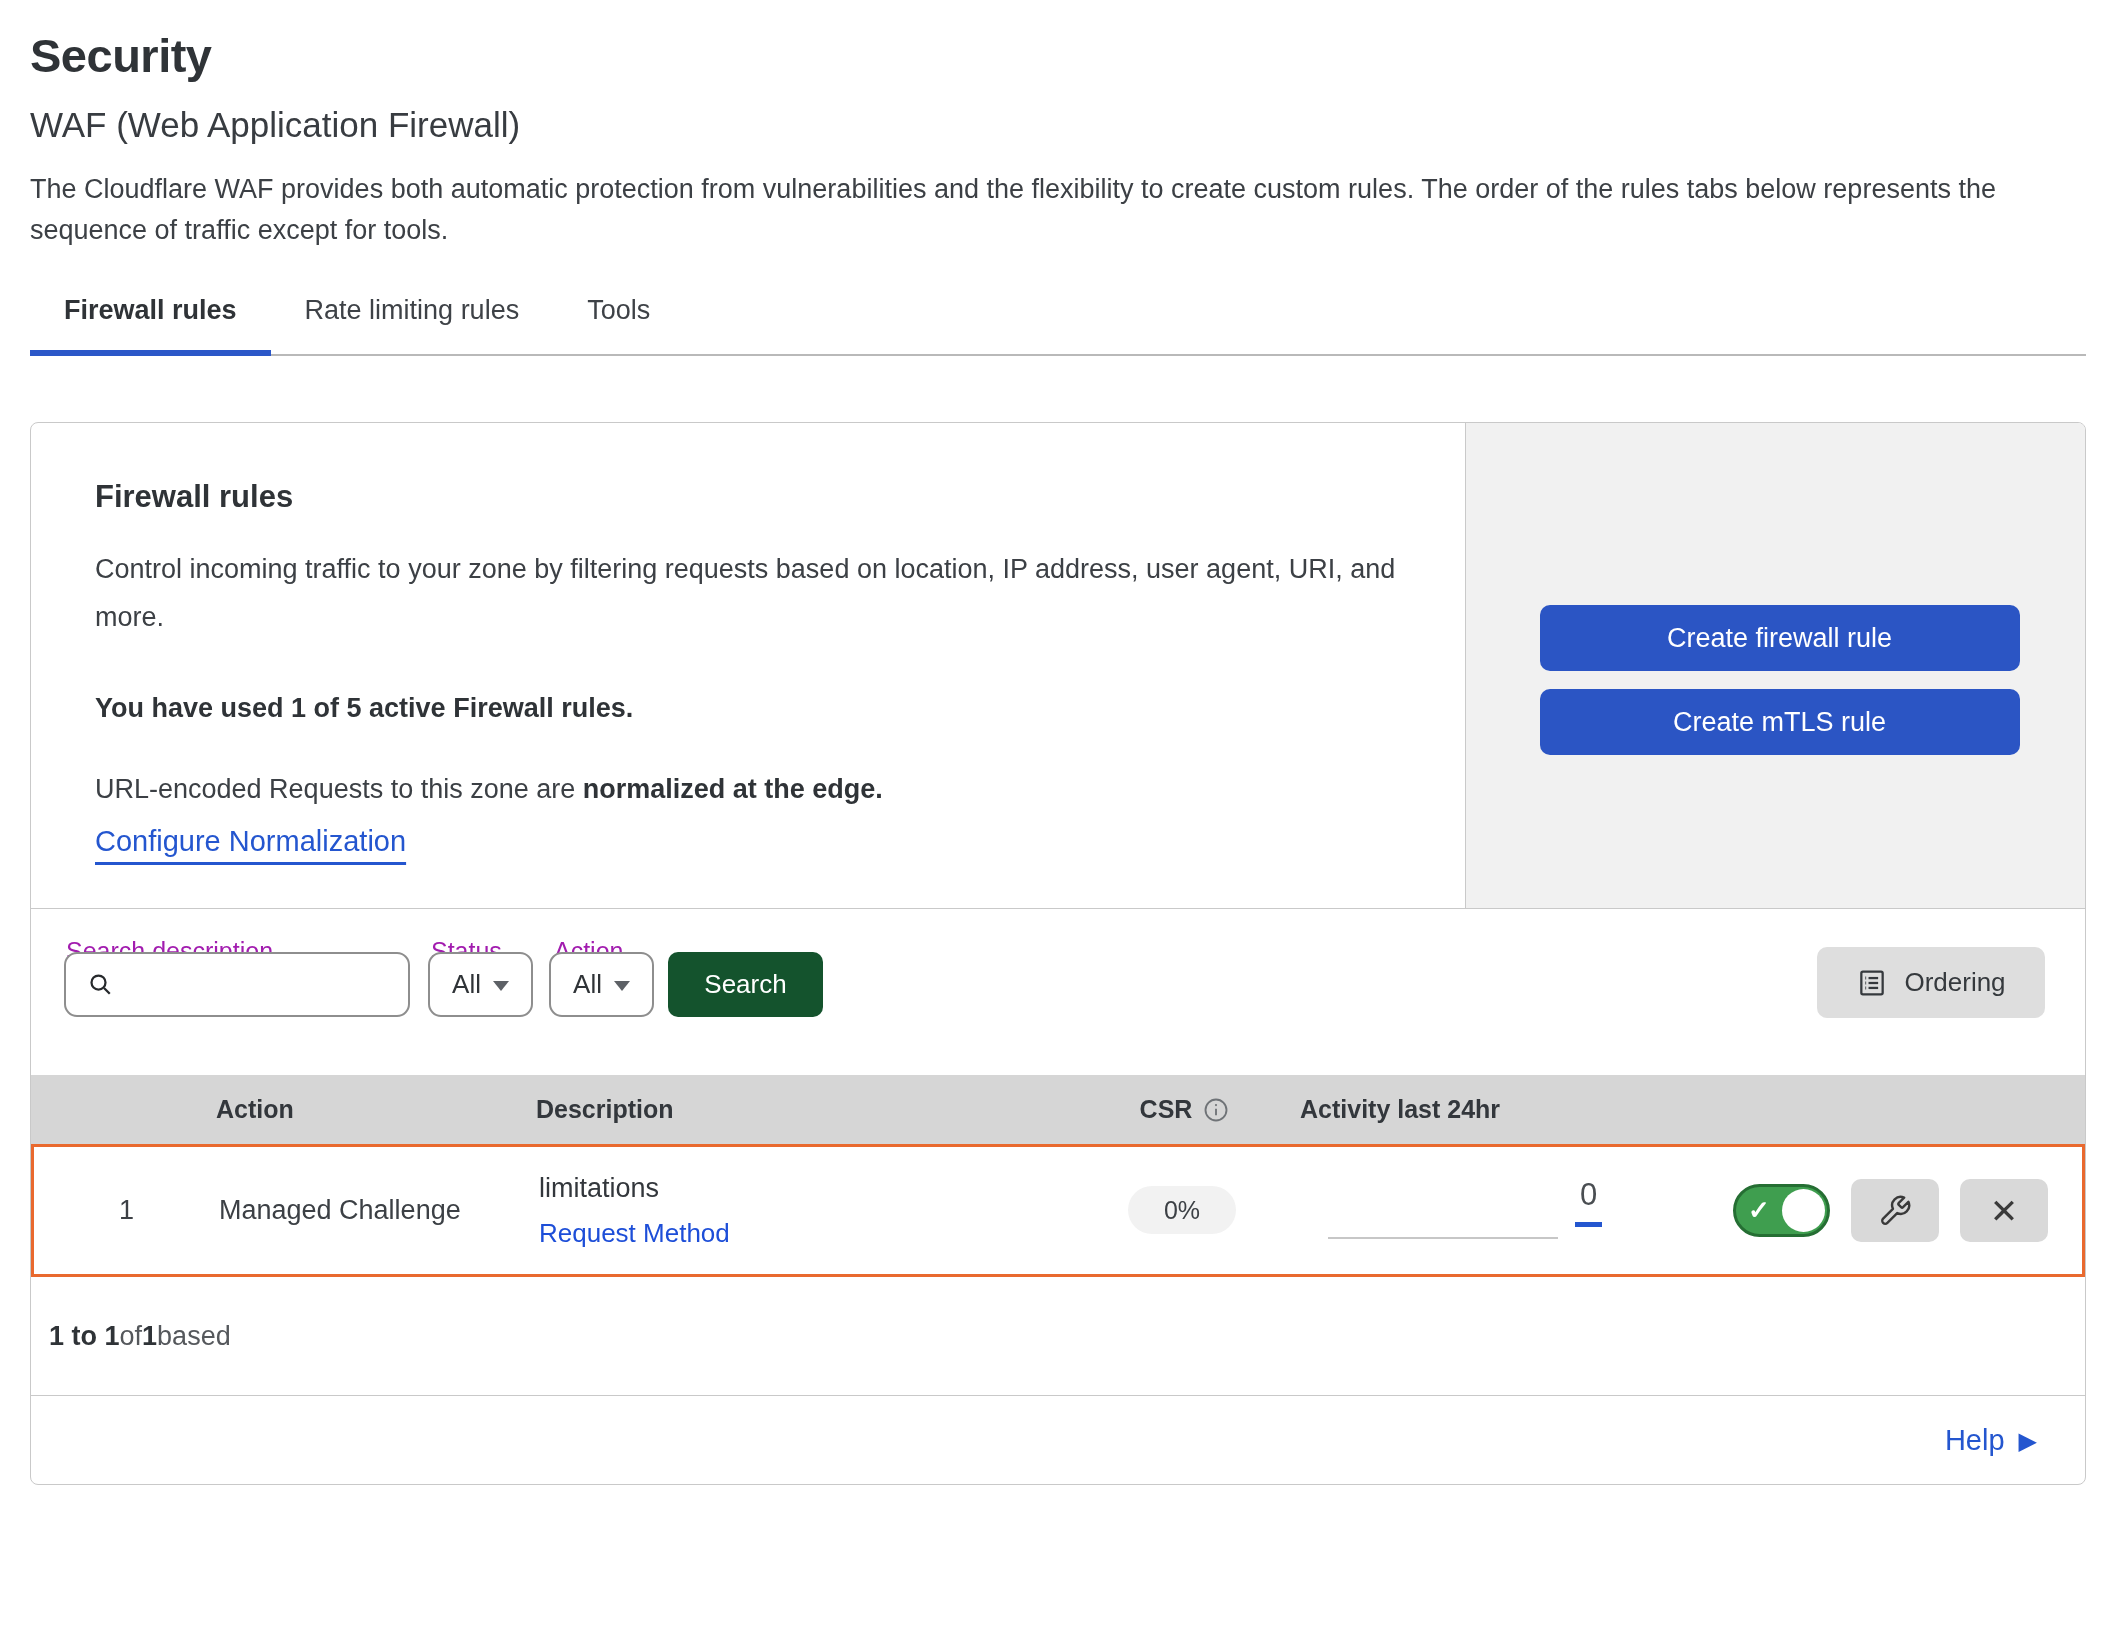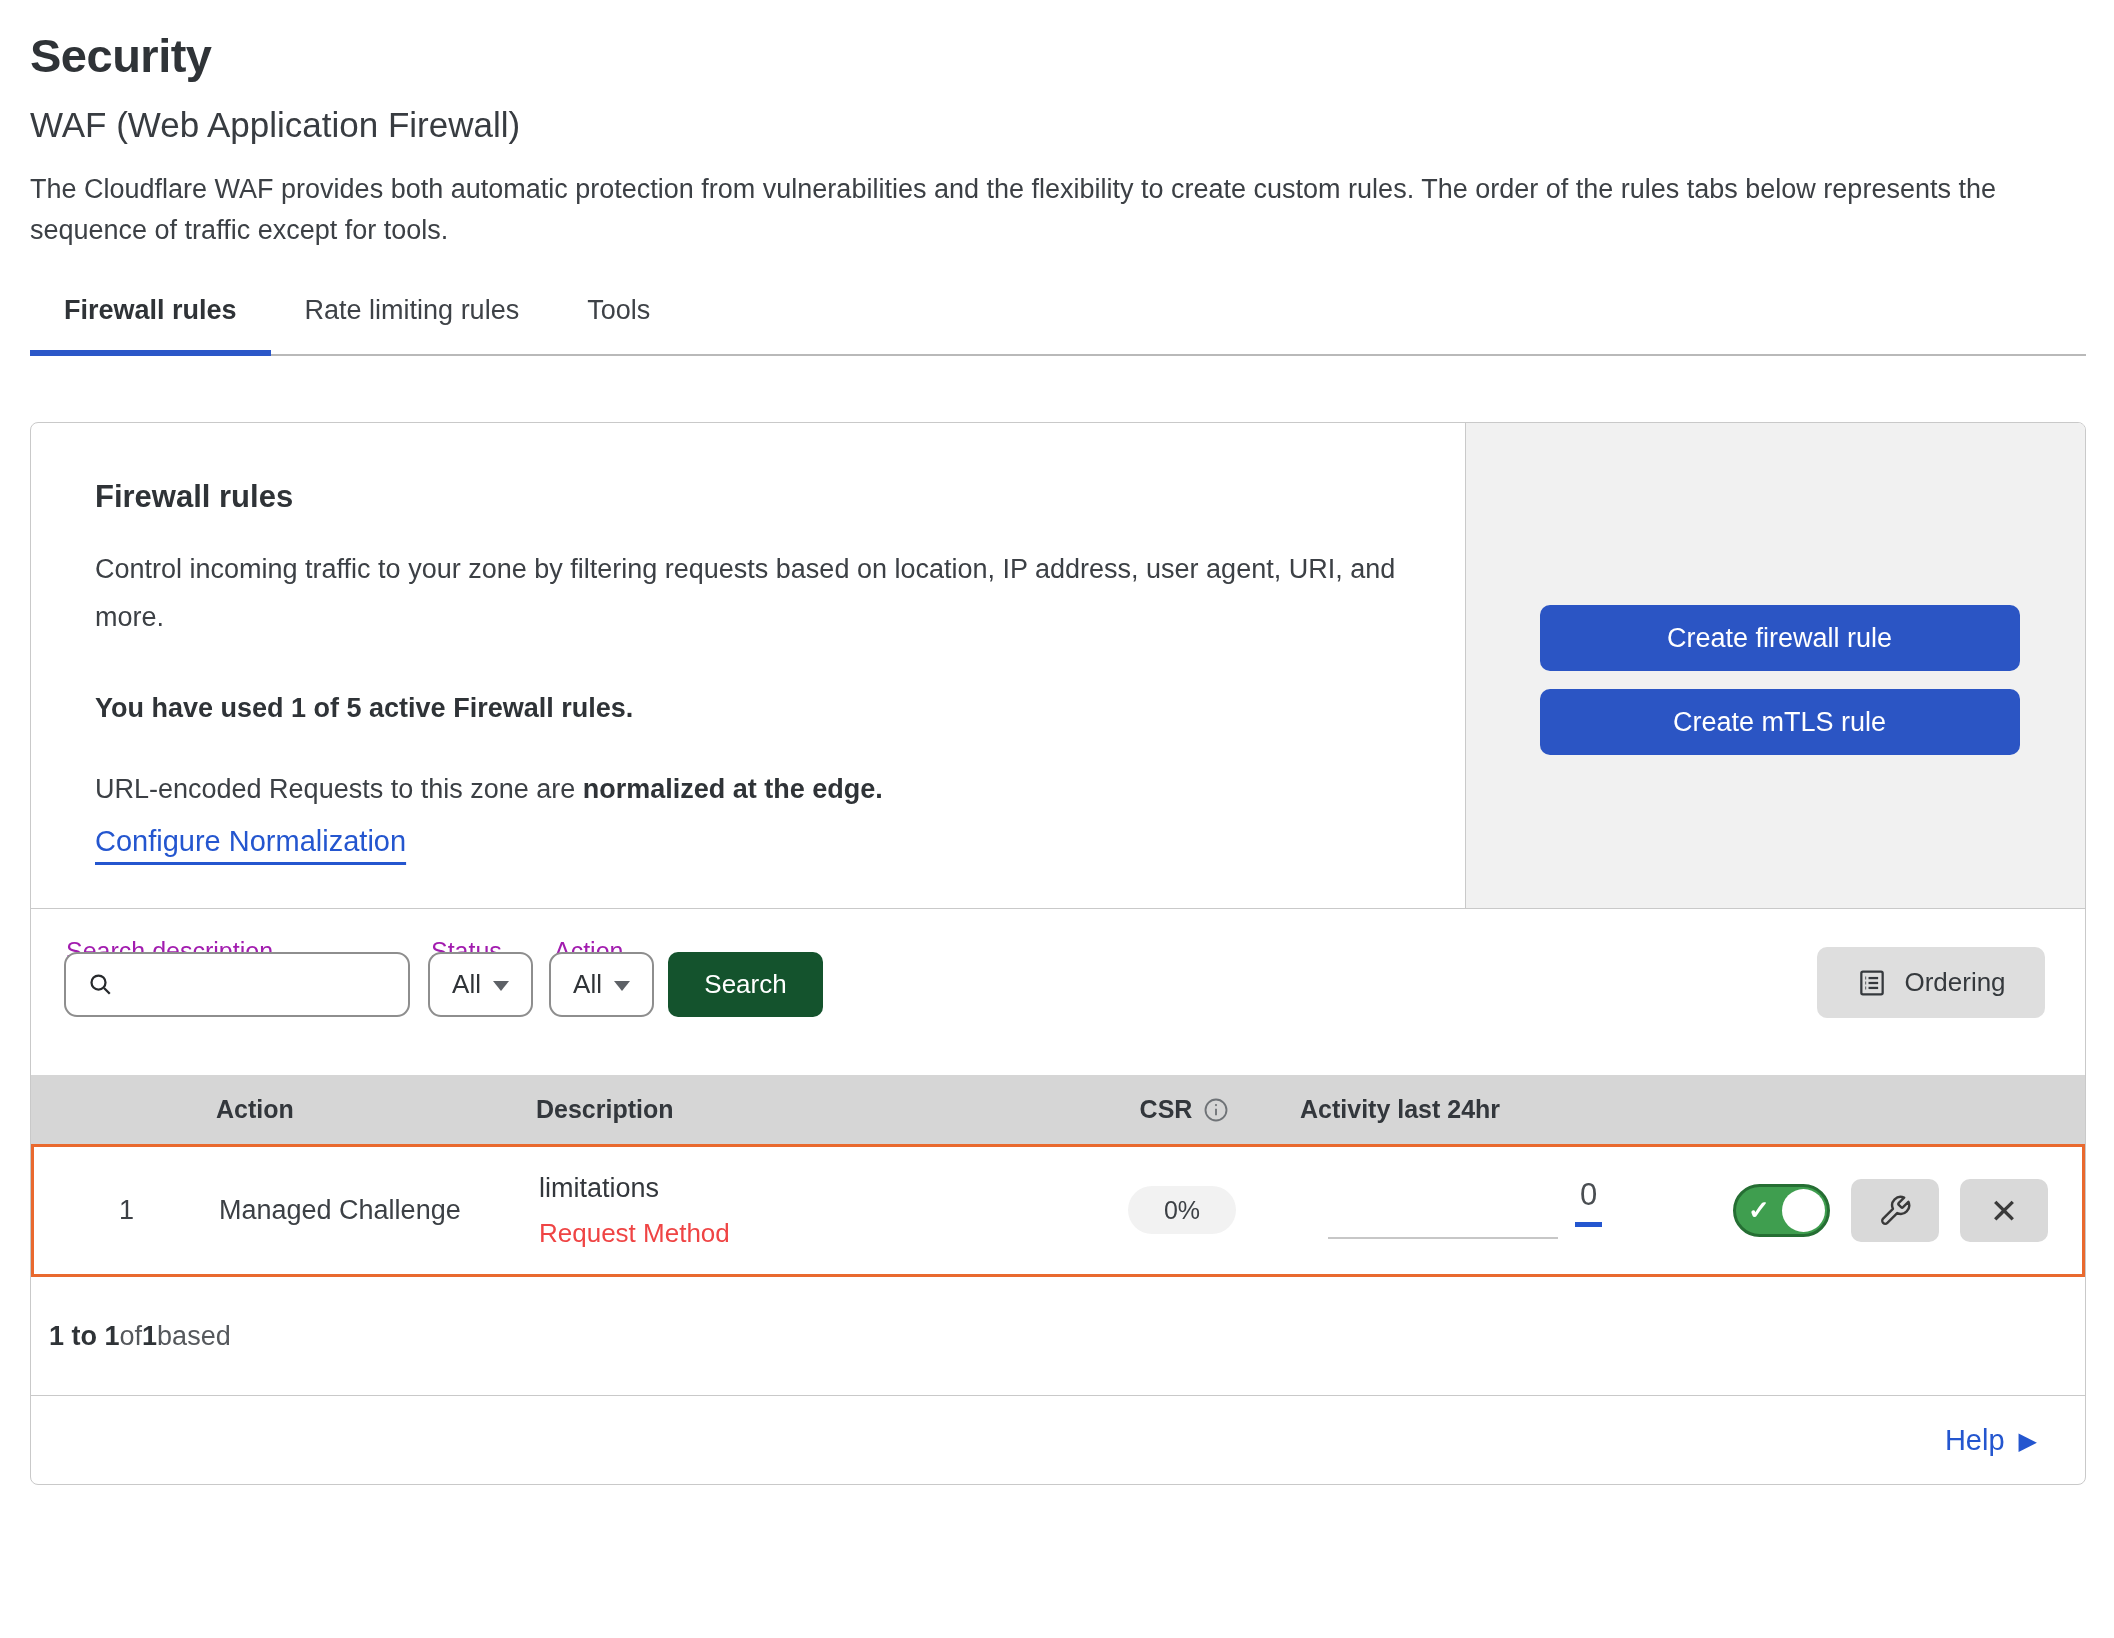--- a/index.html
+++ b/index.html
@@ -49,21 +49,21 @@
   .ordering-btn { position:absolute; right:40px; top:38px; width:228px; height:71px; background:#dedede; border:none; border-radius:10px; font-size:26px; color:#35393d; font-family:Liberation Sans, sans-serif; display:flex; align-items:center; justify-content:center; gap:16px; cursor:pointer;margin-left:44px; }
 
   
   .t-grid { display:grid; grid-template-columns:185px 320px 1fr 230px 430px 355px; }
   .t-head { background:#d6d6d6; height:69px; align-items:center; font-size:25px; font-weight:700; color:#33373c; }
   .th-csr { justify-self:center; display:flex; align-items:center; gap:10px; }
   .t-row { height:133px; border:3px solid #e9692e; align-items:center; background:#fff; }
   .td-num { justify-self:center; font-size:27px; color:#3c4045; }
   .td-action { font-size:27px; color:#3c4045; }
   .td-desc-main { font-size:27px; color:#33373c; }
-  .td-desc-sub { font-size:26px; color:#ef4444; margin-top:14px; }
+  .td-desc-sub { font-size:26px; color:#1d4ed8; margin-top:14px; }
   .td-csr { justify-self:center; }
   .pill { background:#f2f2f2; border-radius:26px; padding:10px 36px; font-size:25px; color:#3c4045; }
   .td-activity { position:relative; height:100%; }
   .spark-line { position:absolute; left:31px; top:90px; width:230px; height:2px; background:#c7c7c7; }
   .act-zero { position:absolute; left:278px; top:30px; font-size:31px; color:#4a4e52; border-bottom:5px solid #2456cf; padding:0 5px 9px; cursor:pointer; }
   .td-controls { display:flex; align-items:center; gap:21px; padding-left:6px; }
   .toggle { width:97px; height:53px; background:#3f9e4f; border:3px solid #256e33; border-radius:28px; position:relative; cursor:pointer; flex:none; }
   .toggle-check { position:absolute; left:12px; top:8px; color:#fff; font-size:26px; font-weight:700; }
   .toggle-knob { position:absolute; right:2px; top:2px; width:43px; height:43px; border-radius:50%; background:#fff; }
   .icon-btn { width:88px; height:63px; background:#d9d9d9; border:none; border-radius:10px; display:flex; align-items:center; justify-content:center; cursor:pointer; color:#3a3a3a; }

